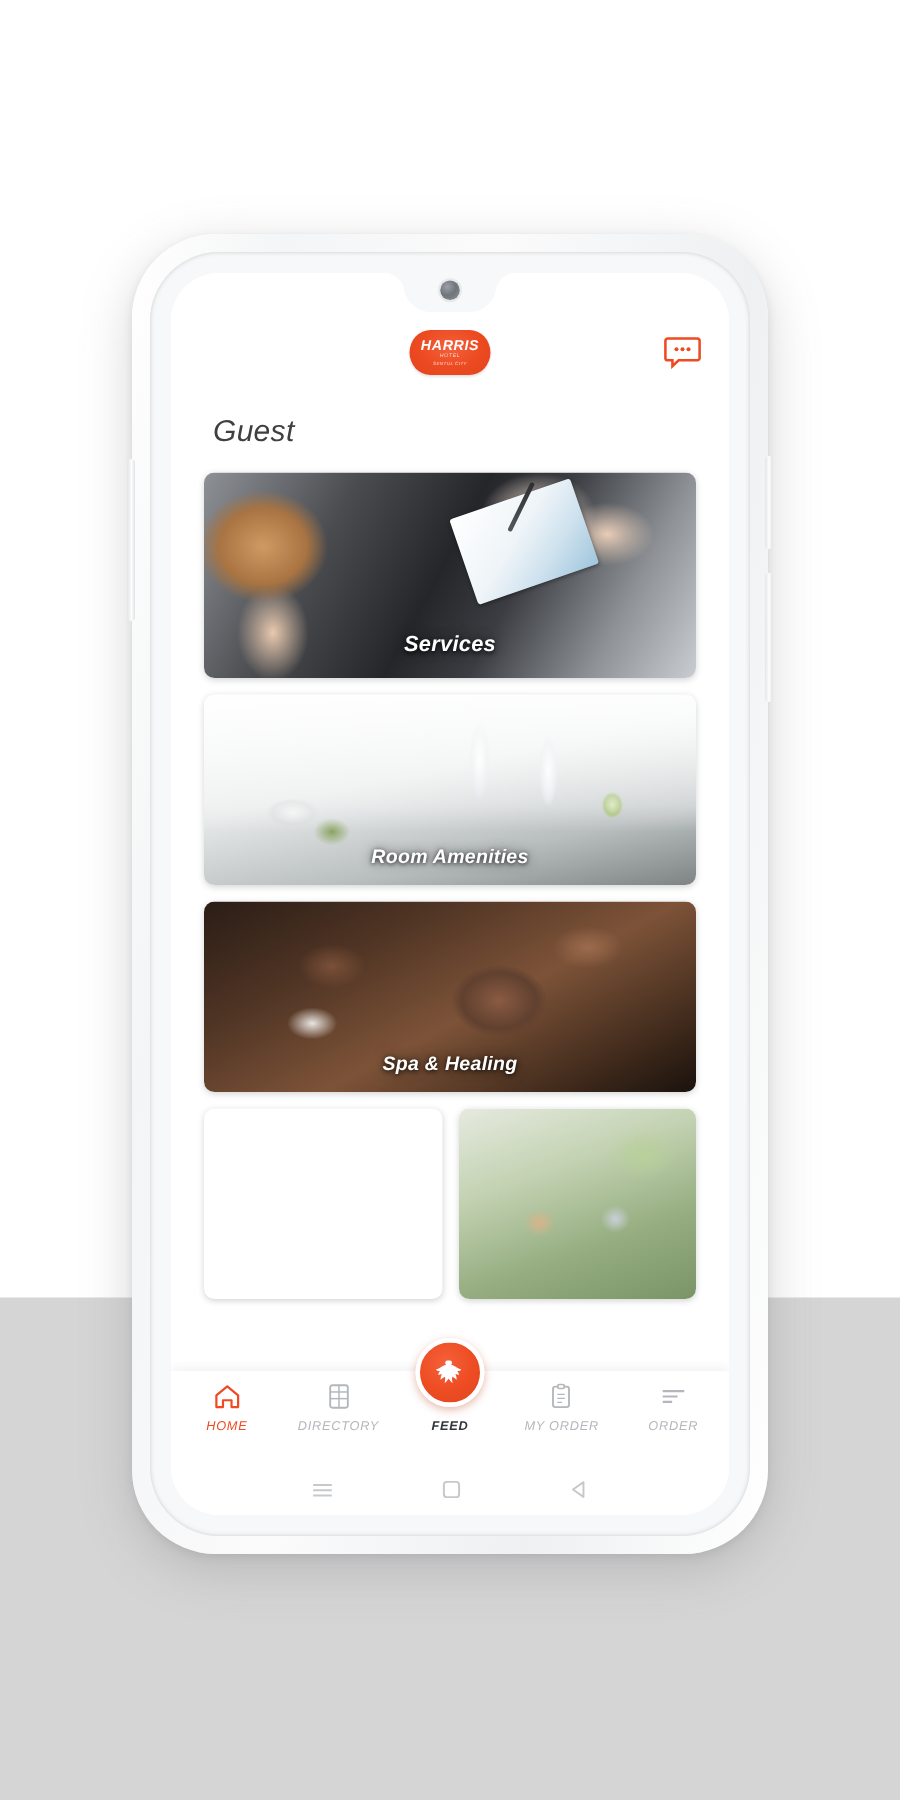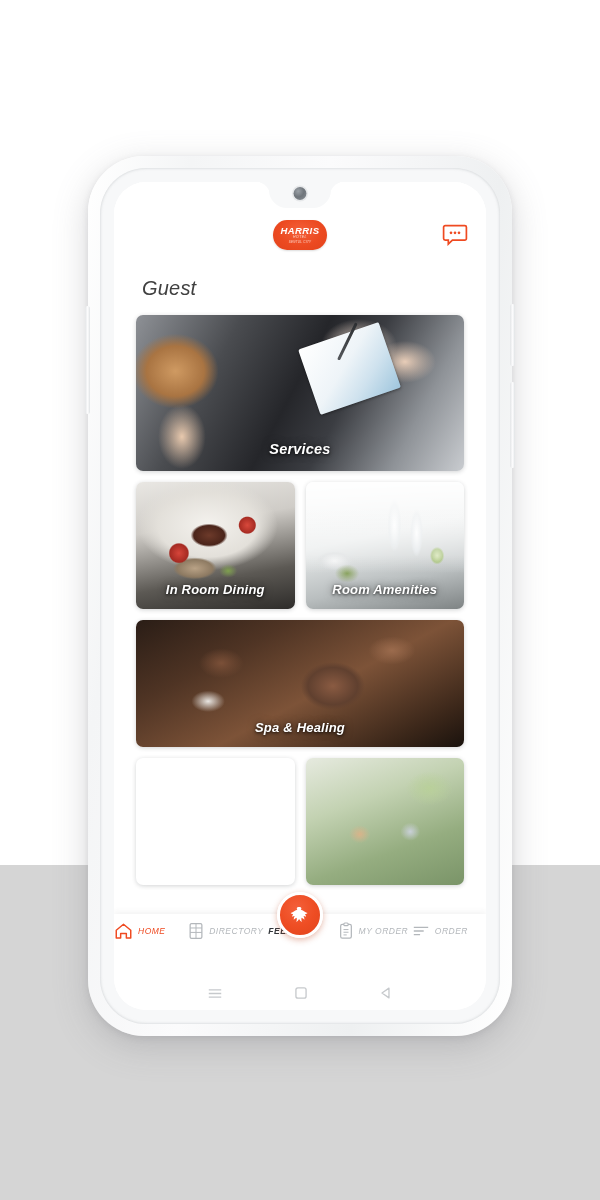--- a/index.html
+++ b/index.html
@@ -141,21 +141,21 @@
     box-shadow:0 1px 4px rgba(55,58,62,.22);
     cursor:pointer;
   }
   .tile-caption {
     position:absolute; left:0; right:0; bottom:14px;
     text-align:center;
     color:#fff; font-size:14.5px; font-weight:bold;
     letter-spacing:.2px;
     text-shadow:0 1px 3px rgba(0,0,0,.75), 0 0 8px rgba(0,0,0,.55);
   }
-  .tile-wide { height:156px; }
+  .tile-wide { height:137px; }
   .tile-row {
     display:flex; gap:11px; margin-top:11px;
   }
   .tile-row .tile { flex:1; height:127px; }
   .tile-row .tile-caption { font-size:13px; bottom:12px; }
 
   
   .ph-services{
     background:
       radial-gradient(ellipse 60px 52px at 12% 36%, #cf9a62 0%, #a97442 48%, rgba(140,98,60,0) 72%),
@@ -238,21 +238,21 @@
   .tabbar {
     position:absolute; left:0; right:0; bottom:34px;
     height:62px;
     background:#ffffff;
     display:flex; align-items:flex-start;
     padding-top:7px;
     box-shadow:0 -2px 6px rgba(70,72,76,.07);
   }
   .tab {
     flex:1;
-    display:flex; flex-direction:row; align-items:center; gap:5px;
+    display:flex; flex-direction:column; align-items:center; gap:5px;
     cursor:pointer;
   }
   .tab-icon { height:19px; display:flex; align-items:center; justify-content:center; }
   .tab-label {
     font-size:8.5px; letter-spacing:.5px; color:#b3b7bb;
   }
   .tab.active .tab-label { color:#ef4a21; }
   .tab.center .tab-label { color:#32363a; font-weight:bold; }
   .tab.center .tab-icon { visibility:hidden; }
 
@@ -317,23 +317,20 @@
 
       <div class="tiles">
 
         <div class="tile tile-wide ph-services">
           <div class="doc"></div>
           <div class="pen"></div>
           <div class="tile-caption">Services</div>
         </div>
 
         <div class="tile-row">
-          <div class="tile ph-dining">
-            <div class="tile-caption">In Room Dining</div>
-          </div>
           <div class="tile ph-amenities">
             <div class="tile-caption">Room Amenities</div>
           </div>
         </div>
 
         <div class="tile-row">
           <div class="tile ph-spa">
             <div class="tile-caption">Spa &amp; Healing</div>
           </div>
         </div>

